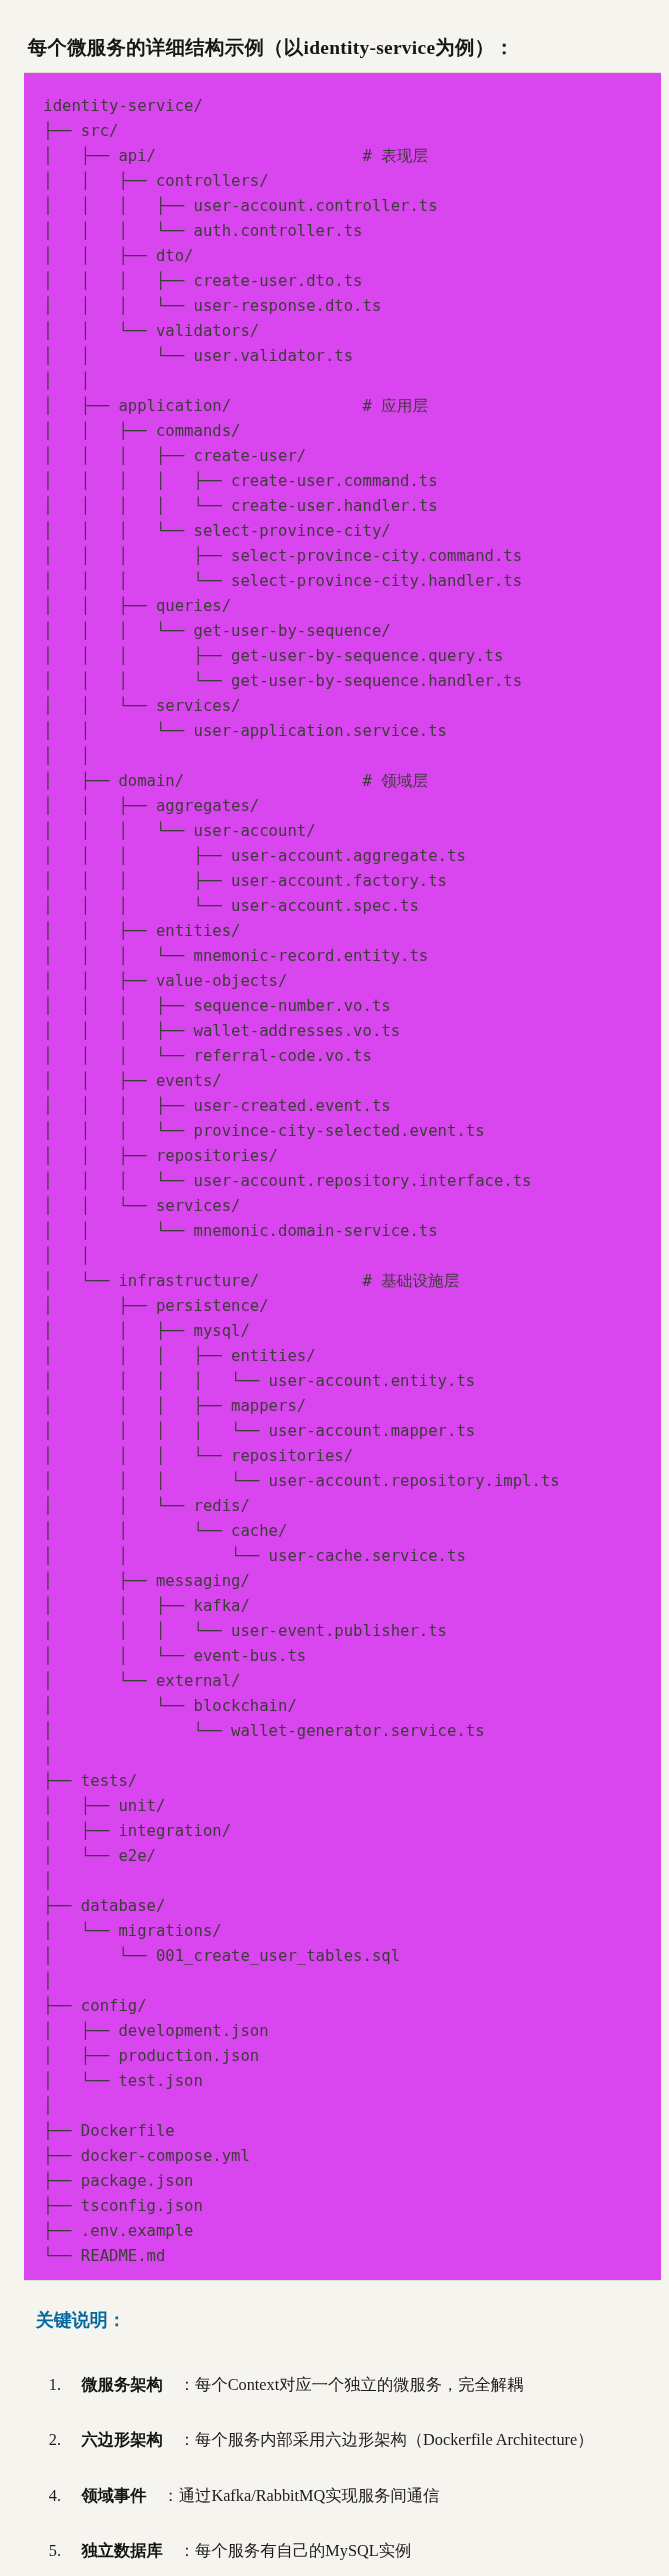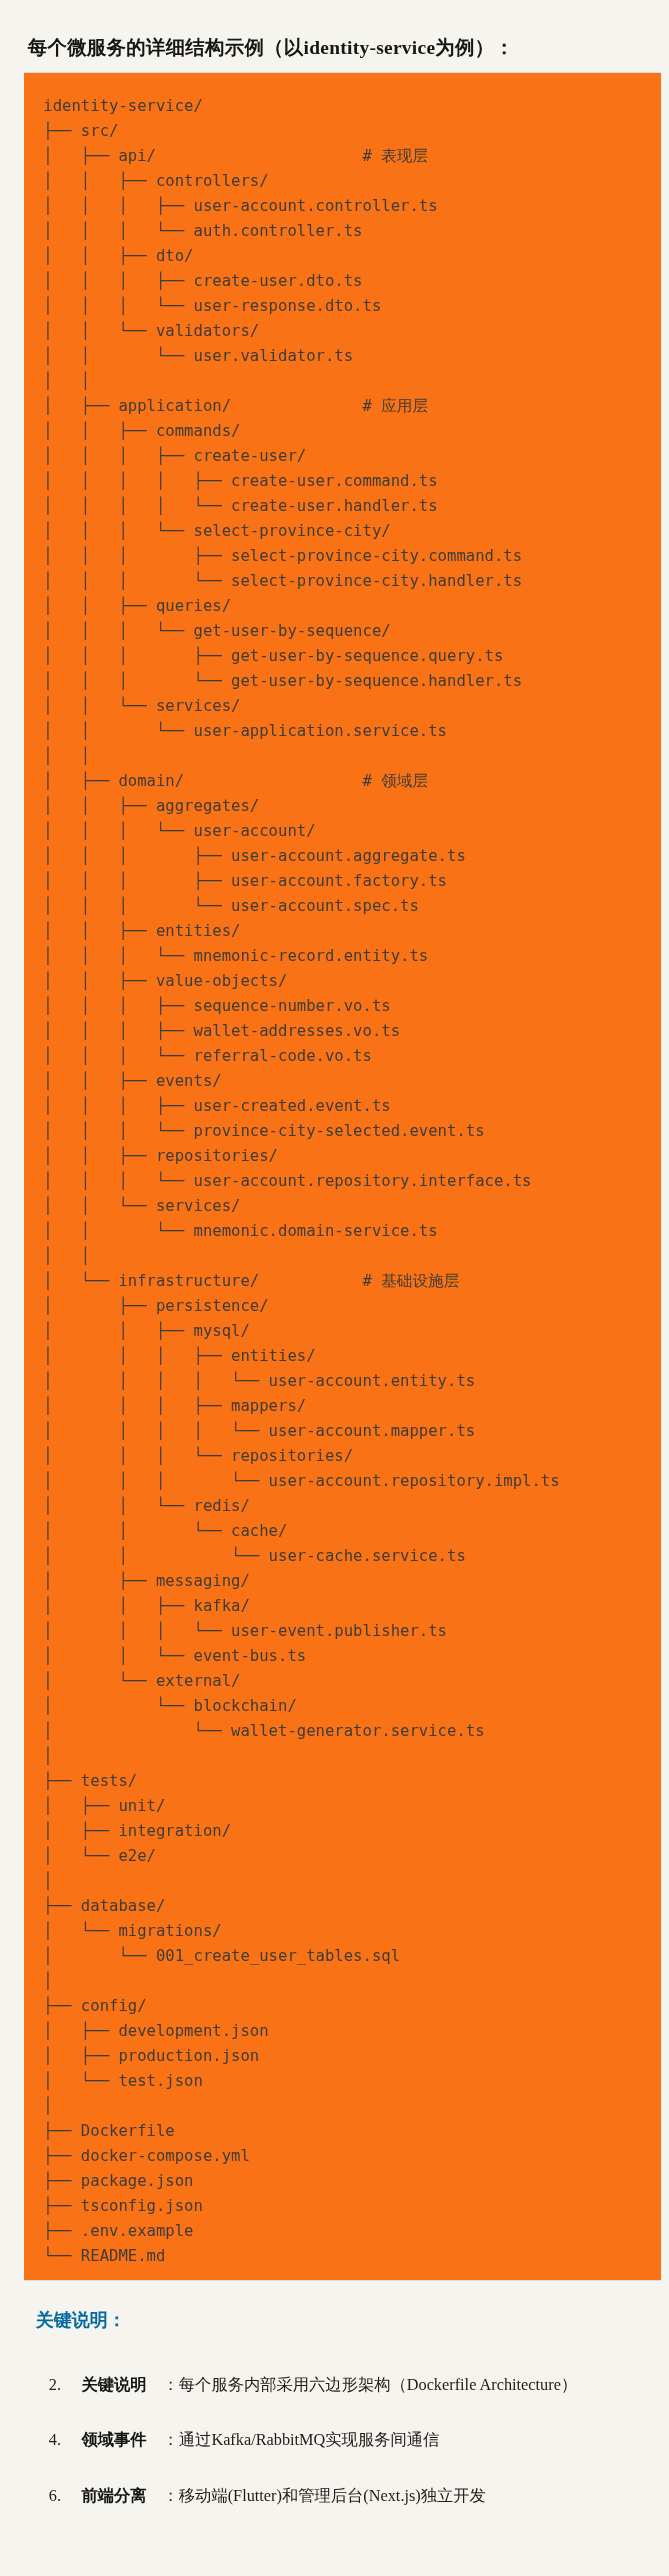--- a/index.html
+++ b/index.html
@@ -15,21 +15,21 @@
     margin: 0;
     padding: 10px 5px 0 3.8px;
     font-size: 19.4px;
     line-height: 27.5px;
     font-weight: 700;
     color: #161613;
     letter-spacing: 0.3px;
   }
   .code-block {
     margin-top: 10.6px;
-    background: #f97316;
+    background: #d946ef;
     border-top: 0.6px solid #e0ddd4;
     border-bottom: 0.6px solid #e0ddd4;
     padding: 13px 7.5px 3.1px 11.3px;
   }
   .code-block pre {
     font-family: "DejaVu Sans Mono", monospace;
     font-size: 15.6px;
     line-height: 25px;
     color: #3d3c38;
     white-space: pre;
@@ -153,24 +153,30 @@
 ├── tsconfig.json
 ├── .env.example
 └── README.md</pre>
   </section>
 
   <section class="notes">
     <h2 class="notes-heading">关键说明：</h2>
 
     <ol class="notes-list">
       <li class="note-item">
-        <span class="num">2.</span><strong>关键说明</strong><span>：每个服务内部采用六边形架构（Dockerfile Architecture）</span>
+        <span class="num">1.</span><strong>微服务架构</strong><span>：每个Context对应一个独立的微服务，完全解耦</span>
+      </li>
+      <li class="note-item">
+        <span class="num">2.</span><strong>六边形架构</strong><span>：每个服务内部采用六边形架构（Dockerfile Architecture）</span>
       </li>
       <li class="note-item">
         <span class="num">4.</span><strong>领域事件</strong><span>：通过Kafka/RabbitMQ实现服务间通信</span>
+      </li>
+      <li class="note-item">
+        <span class="num">5.</span><strong>独立数据库</strong><span>：每个服务有自己的MySQL实例</span>
       </li>
       <li class="note-item">
         <span class="num">6.</span><strong>前端分离</strong><span>：移动端(Flutter)和管理后台(Next.js)独立开发</span>
       </li>
     </ol>
 
   </section>
 
 </main>
 

